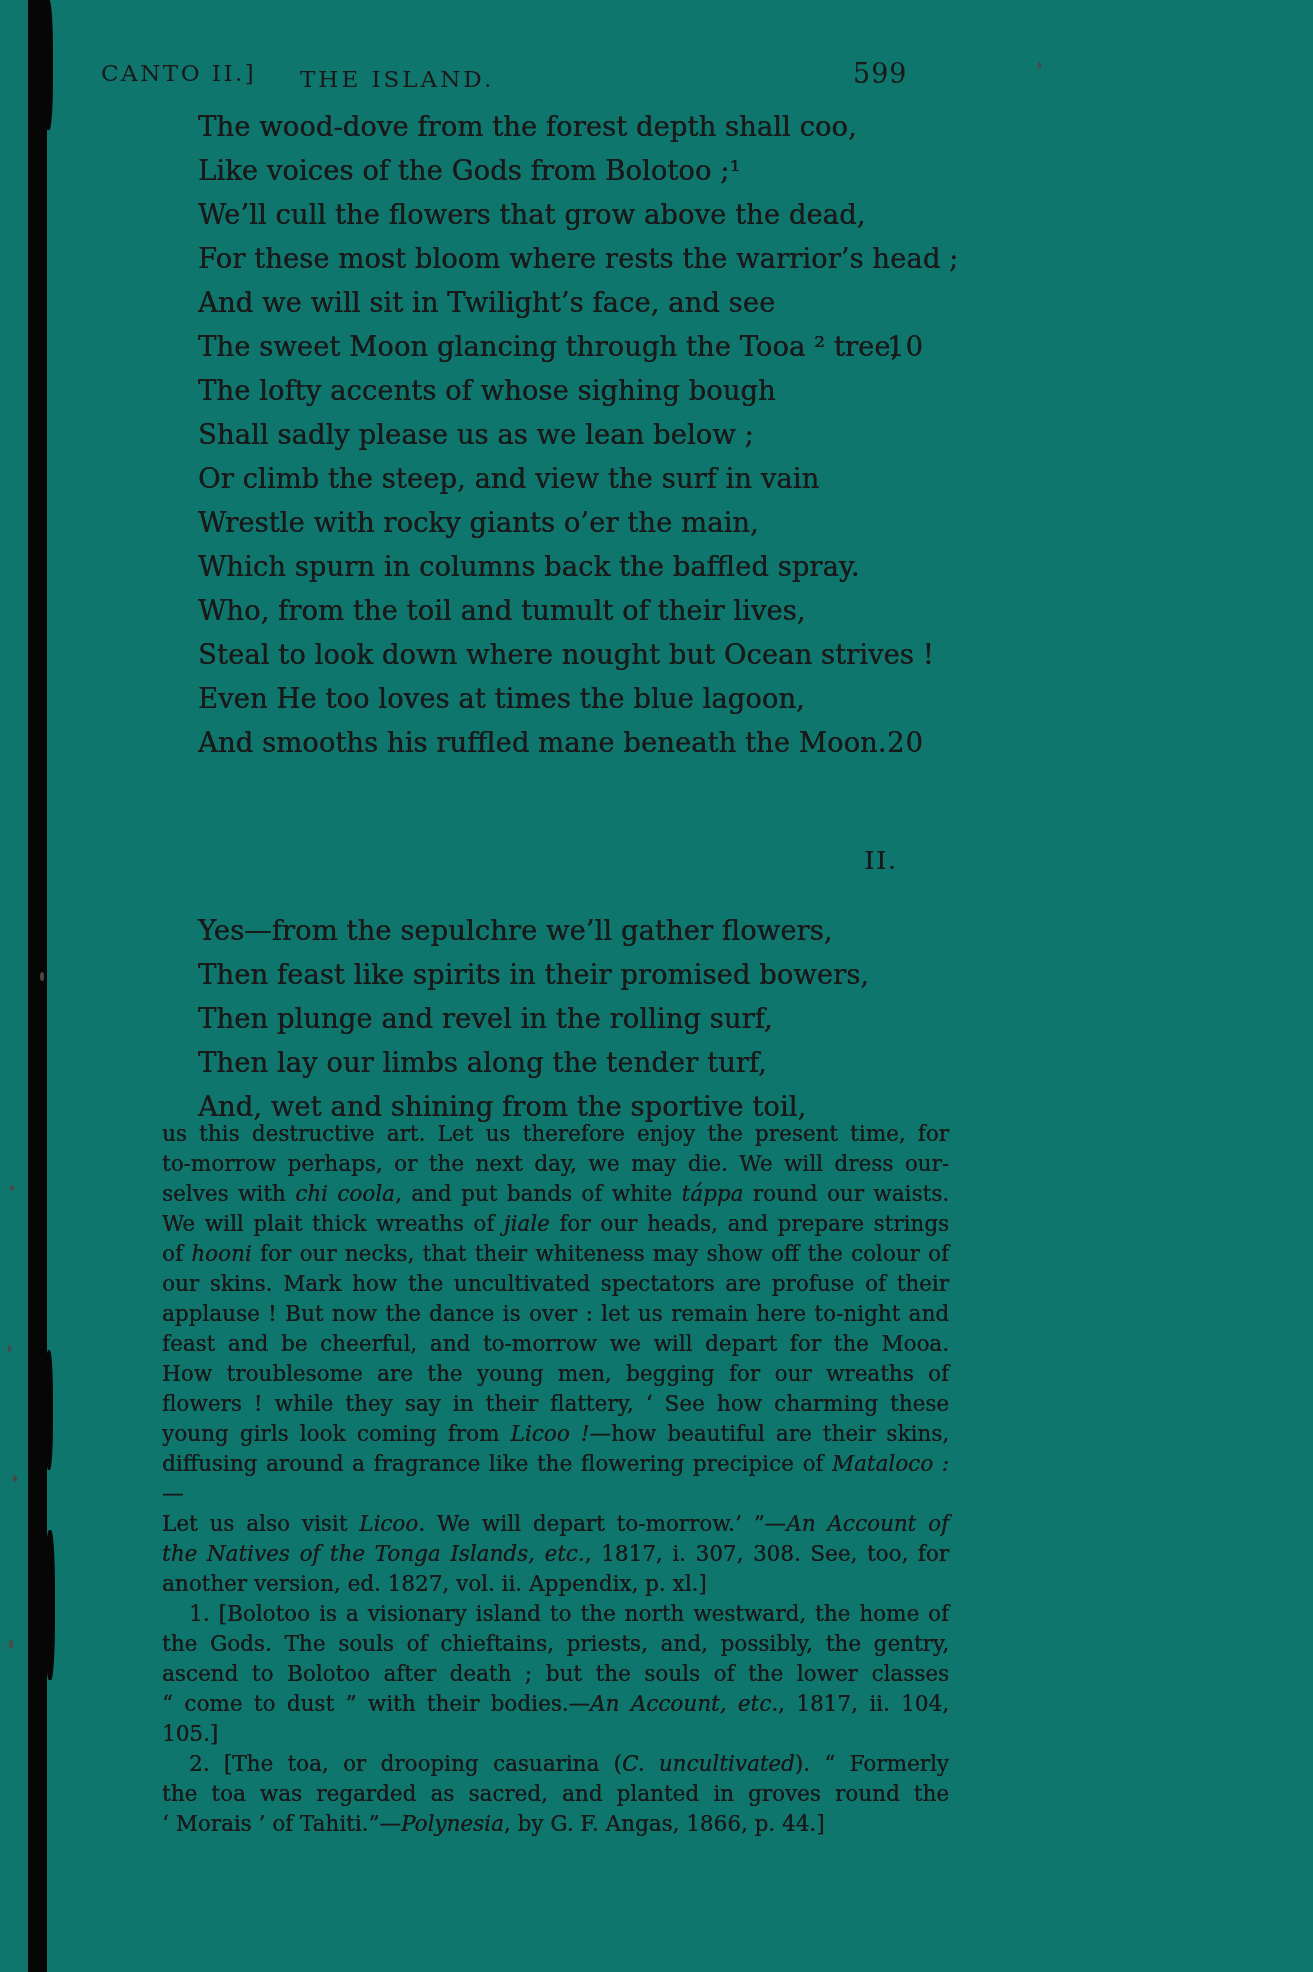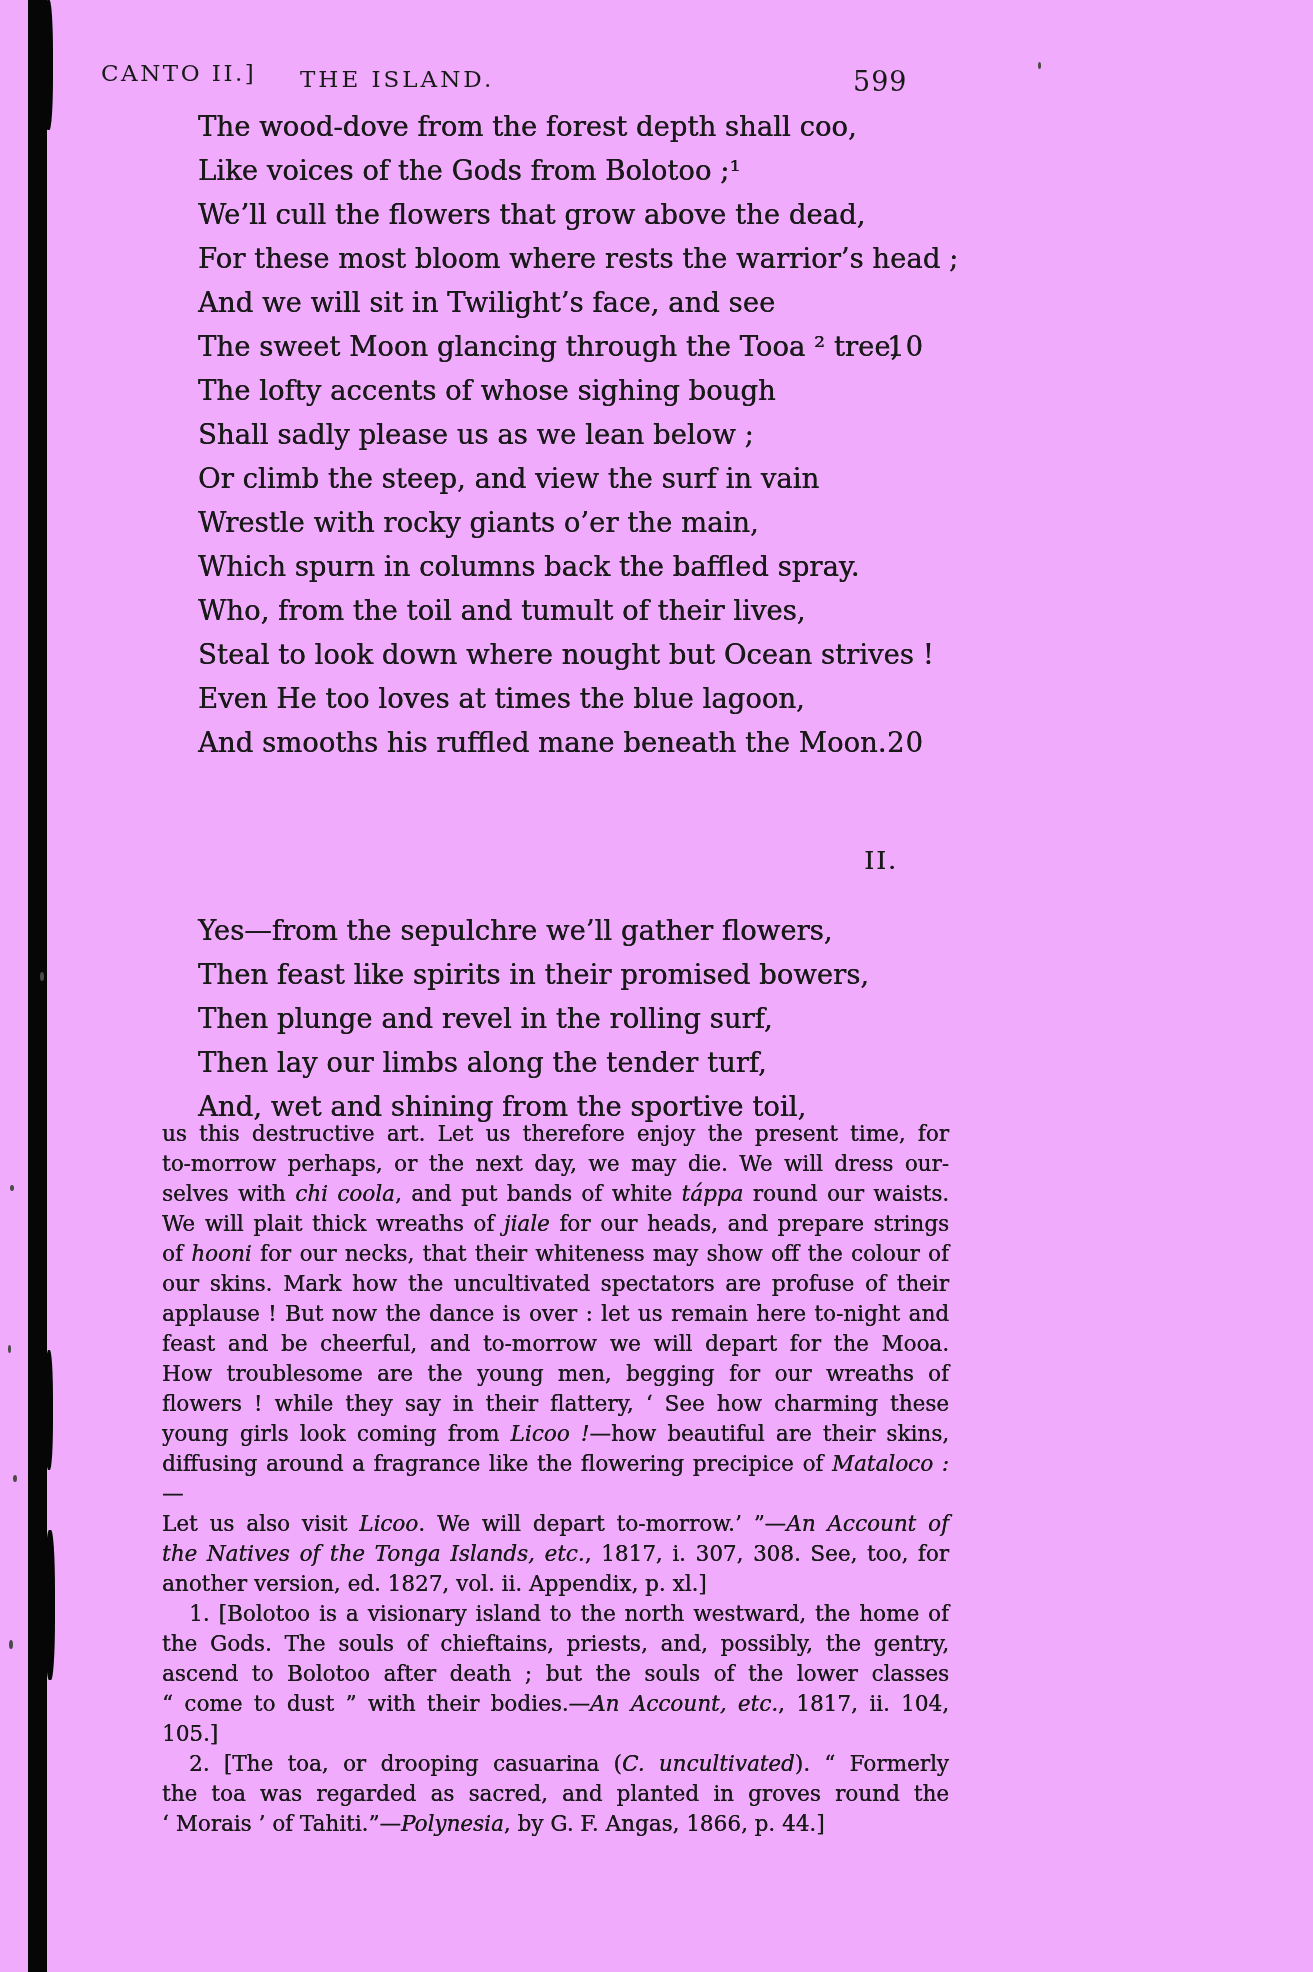--- a/index.html
+++ b/index.html
@@ -1,34 +1,34 @@
 <!DOCTYPE html>
 <html><head>
 <meta charset="utf-8">
 <style>
   html,body{margin:0;padding:0;background:#e8e8e6;}
   .page{
     position:relative;
     width:1313px;height:1972px;
     margin:0 auto;
-    background:#f0abfc;
+    background:#0f766e;
     color:#191919;
     font-family:"DejaVu Serif","Liberation Serif",serif;
     overflow:hidden;
   }
   
   .binding{position:absolute;left:28px;top:0;width:19px;height:100%;background:#060606;}
   .blob{position:absolute;background:#060606;border-radius:40%;}
   .speck{position:absolute;background:#4a4a47;border-radius:50%;}
 
   .runhead{position:absolute;top:58px;left:0;width:100%;height:34px;
     font-size:23px;letter-spacing:2.5px;}
   .runhead .left{position:absolute;left:101px;top:2px;}
   .runhead .center{position:absolute;left:300px;width:500px;top:8px;letter-spacing:3px;}
-  .runhead .pageno{position:absolute;left:853px;top:0;font-size:27px;letter-spacing:1px;margin-top:8px;}
+  .runhead .pageno{position:absolute;left:853px;top:0;font-size:27px;letter-spacing:1px;}
 
   .poem{position:absolute;left:198px;width:742px;font-size:27.5px;line-height:44px;
     text-shadow:0.35px 0 0 currentColor;}
   #stanza1{top:104px;}
   #stanza2{top:908px;}
   .poem .line{position:relative;white-space:nowrap;}
   .lnum{position:absolute;right:16px;top:0;letter-spacing:1px;}
 
   .sectionhead{position:absolute;left:198px;width:700px;top:846px;text-align:right;
     font-size:25px;letter-spacing:2px;text-shadow:0.3px 0 0 currentColor;}

